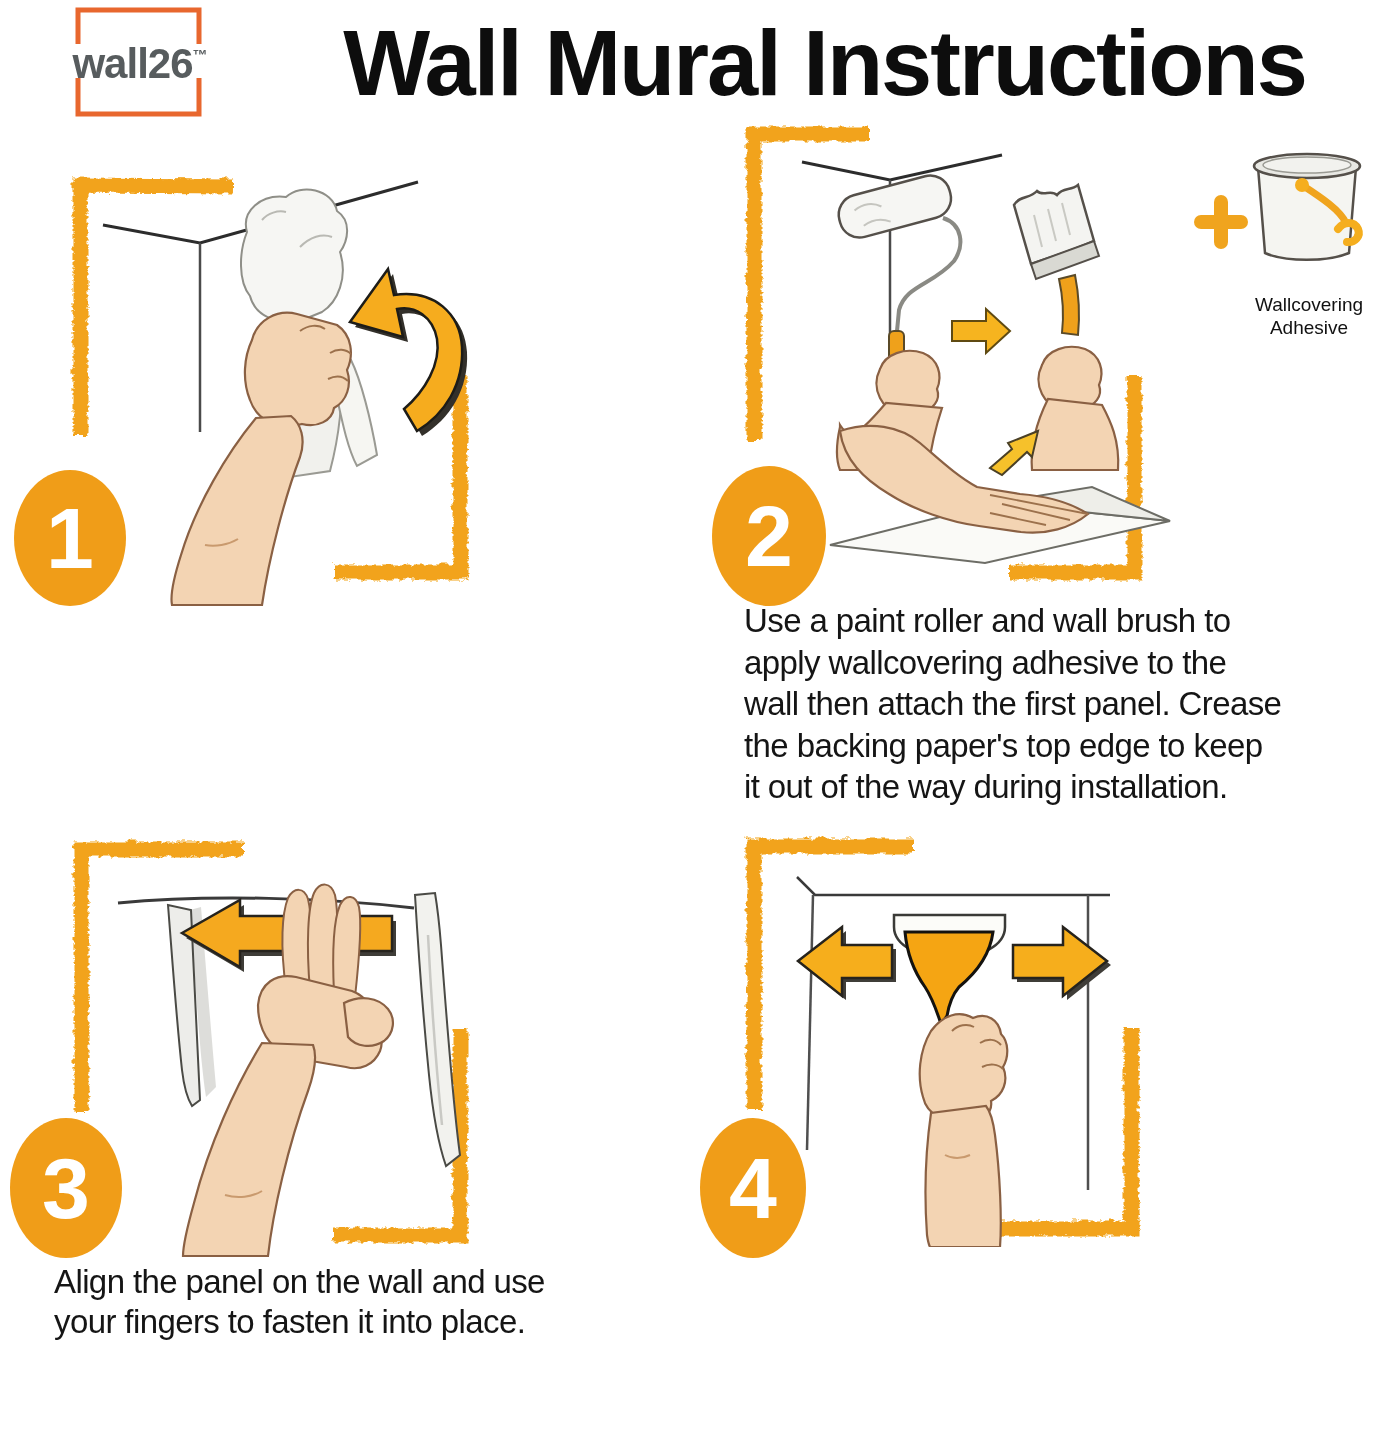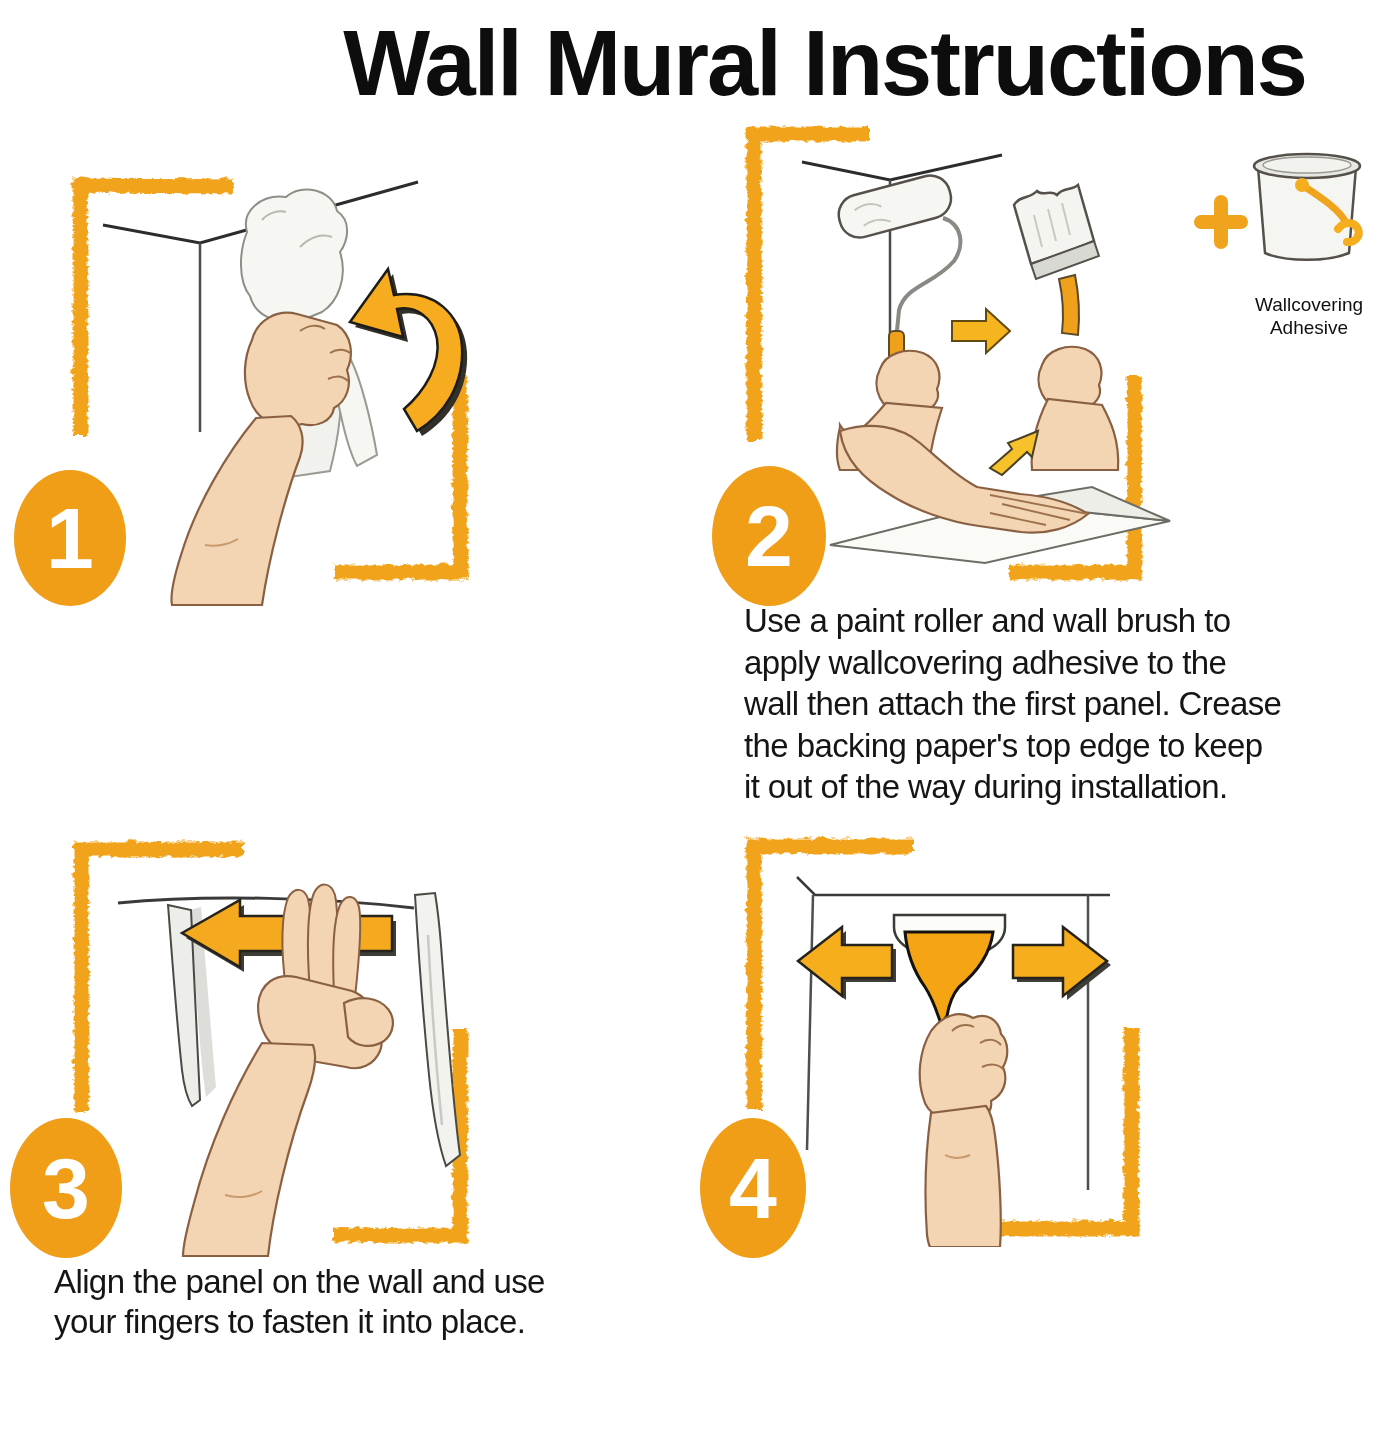--- a/index.html
+++ b/index.html
@@ -44,20 +44,27 @@
 
   <svg width="0" height="0" style="position:absolute">
     <defs>
       <filter id="rough" x="-10%" y="-10%" width="120%" height="120%">
         <feTurbulence type="turbulence" baseFrequency="0.08 0.14" numOctaves="3" result="n"></feTurbulence>
         <feDisplacementMap in="SourceGraphic" in2="n" scale="6"></feDisplacementMap>
       </filter>
     </defs>
   </svg>
 
+  <div class="logo">
+    <svg width="135" height="112" viewBox="0 0 135 112">
+      <path d="M3,37 L3,3 L124,3 L124,37" fill="none" stroke="#E8672E" stroke-width="5"></path>
+      <path d="M3,71 L3,107 L124,107 L124,71" fill="none" stroke="#E8672E" stroke-width="5"></path>
+    </svg>
+    <div class="brand-name"><span>wall26</span><span class="brand-tm">™</span></div>
+  </div>
   <h1 class="page-title">Wall Mural Instructions</h1>
 
   <svg class="illus il-1" width="690" height="487" viewBox="0 0 690 487">
     <g filter="url(#rough)">
       <path d="M232,60 L79,59 L79,310" fill="none" stroke="#F2A31C" stroke-width="15"></path>
       <path d="M459,249 L459,446 L333,446" fill="none" stroke="#F2A31C" stroke-width="15"></path>
     </g>
     <g>
       <polyline points="103,100 200,118 418,57" fill="none" stroke="#2c2c2c" stroke-width="3"></polyline>
       <line x1="200" y1="118" x2="200" y2="307" stroke="#4a4a4a" stroke-width="2.5"></line>

